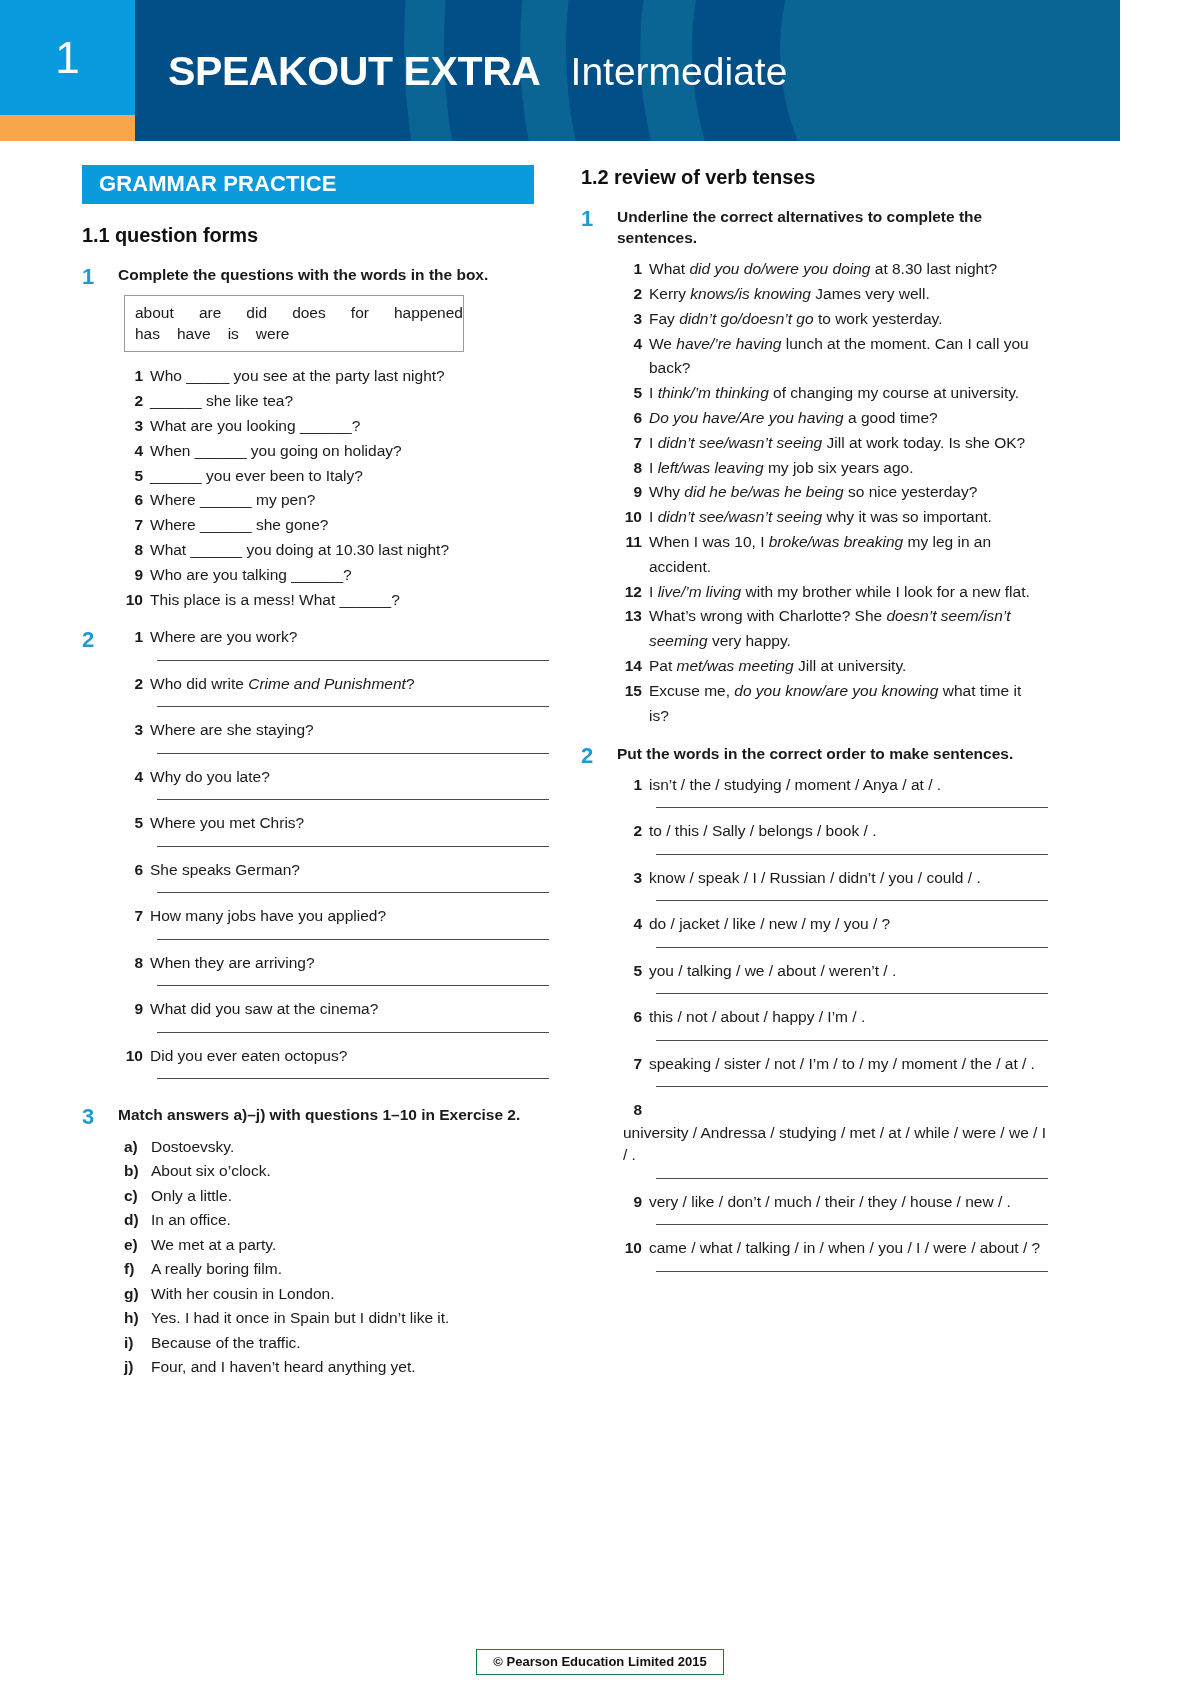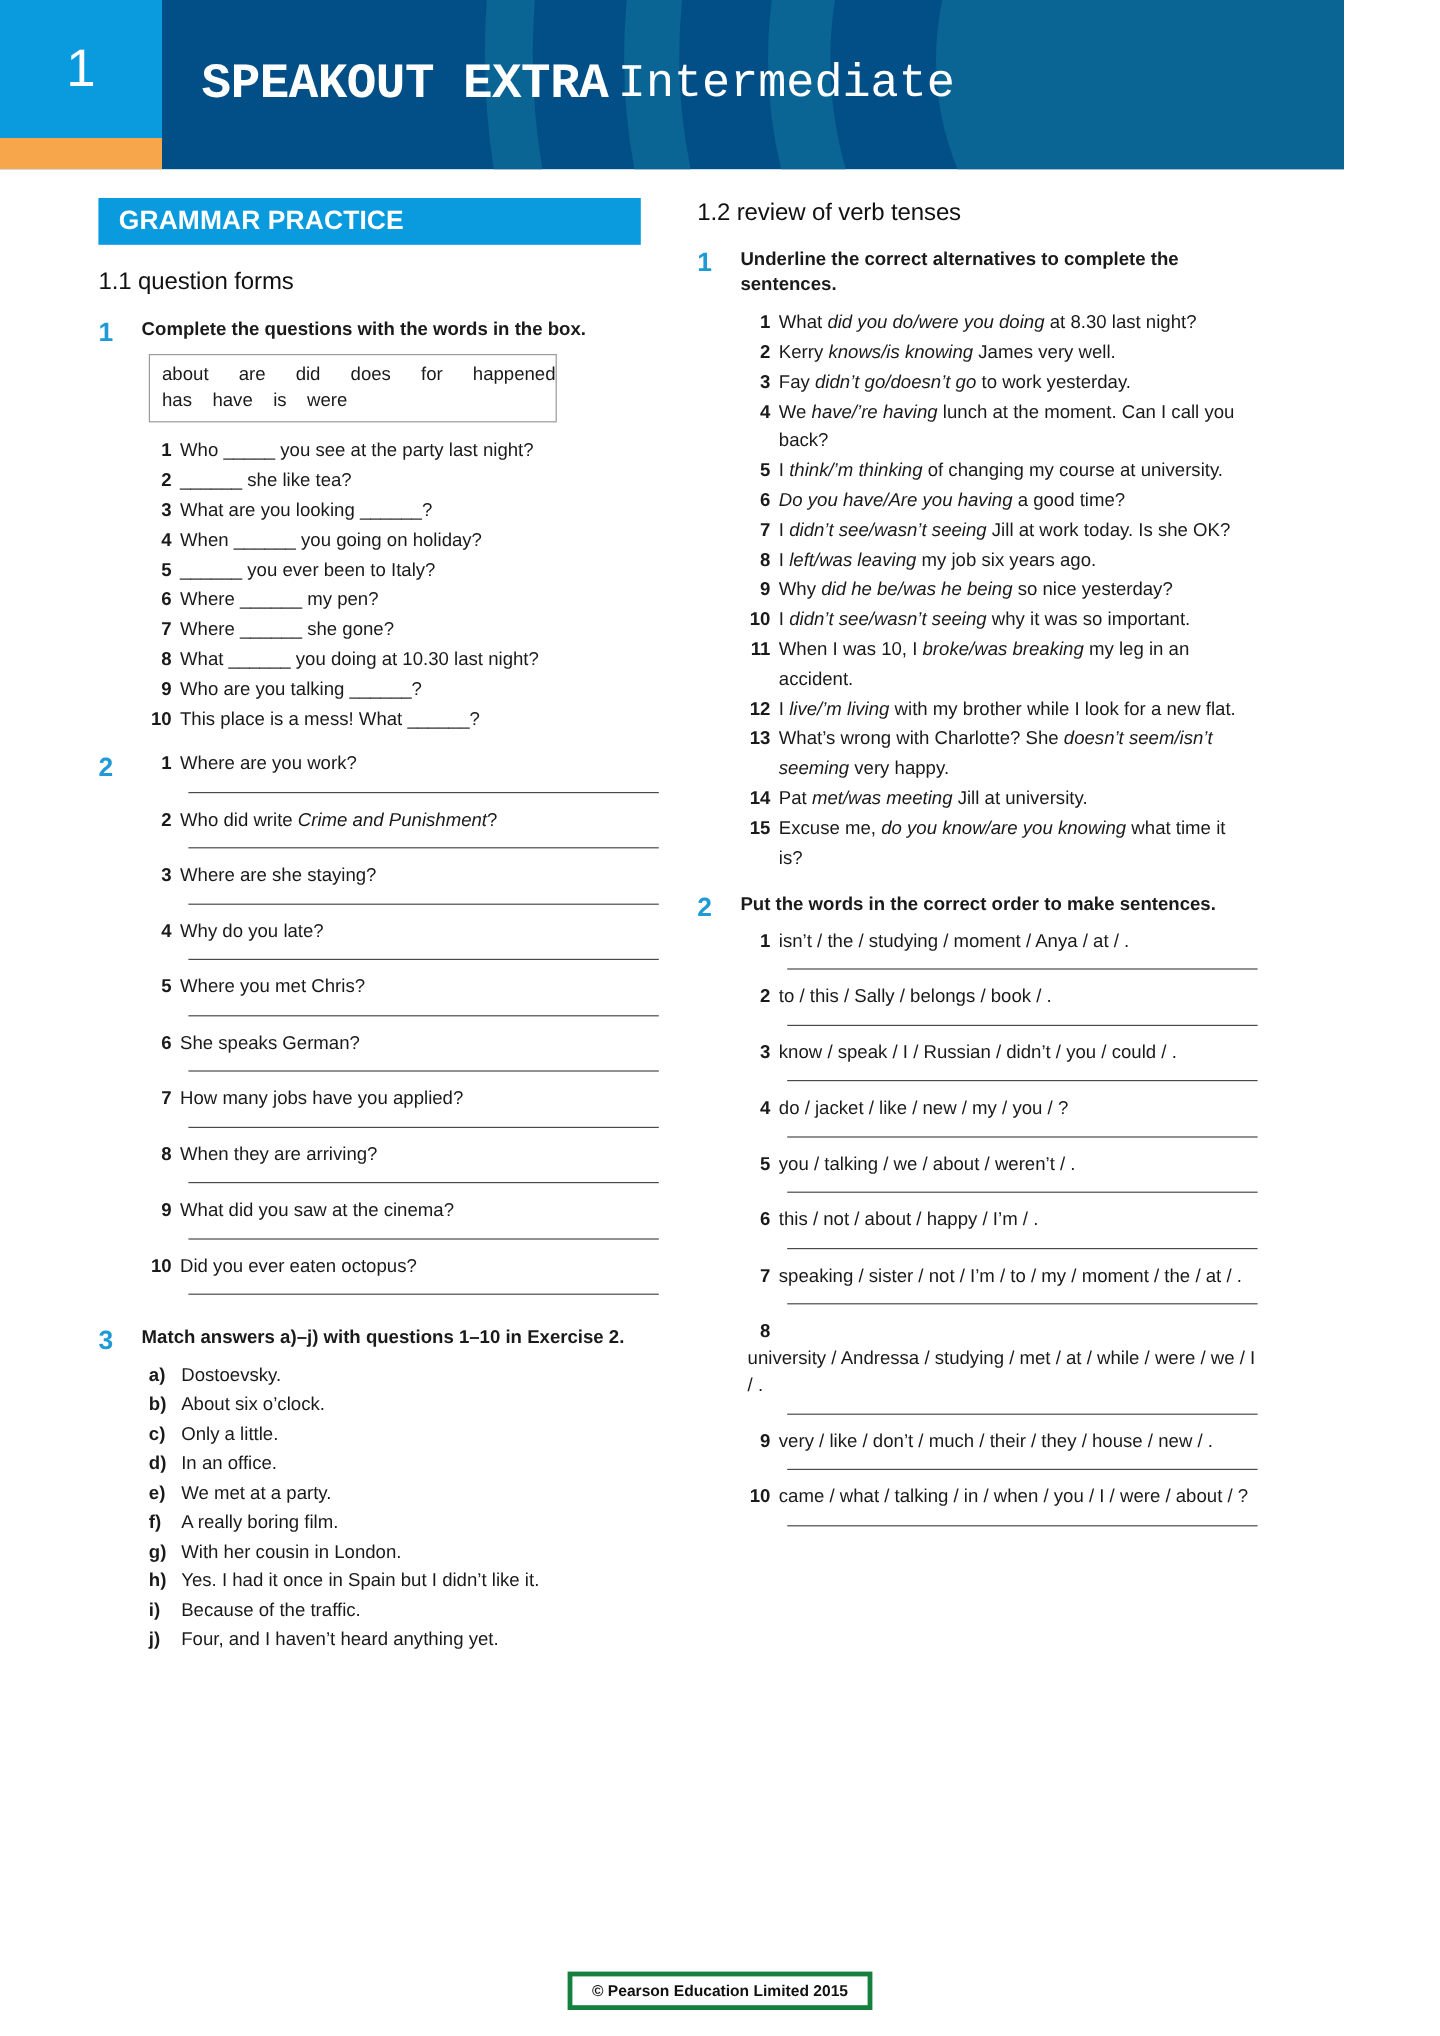--- a/index.html
+++ b/index.html
@@ -60,24 +60,23 @@
     background: #f6a martinez;
     background: #f7a64b;
     z-index: 3;
   }
   .header-titles {
     position: absolute;
     left: 168px;
     top: 48px;
     z-index: 4;
     display: flex;
-    align-items: flex-start;
-    gap: 8px;
+    align-items: center;
+    gap: 30px;
     white-space: nowrap;
-    font-family: Liberation Mono, monospace;
   }
   .brand {
     color: #ffffff;
     font-size: 41px;
     font-weight: 700;
     letter-spacing: -0.4px;
   }
   .level {
     color: #ffffff;
     font-size: 39px;
@@ -102,21 +101,21 @@
     color: #ffffff;
     font-size: 22px;
     font-weight: 700;
     letter-spacing: 0.1px;
     padding: 6px 0 7px 17px;
     width: 452px;
     margin-bottom: 20px;
   }
   .unit-title {
     font-size: 20px;
-    font-weight: 400;
+    font-weight: 700;
     color: #111;
     margin: 0 0 16px 0;
     letter-spacing: -0.1px;
   }
   .unit-title-right { margin-top: 1px; }
 
   .exercise { display: flex; margin-bottom: 6px; }
   .ex-num {
     color: #1f9ad6;
     font-weight: 700;
@@ -193,21 +192,21 @@
   
   .footer {
     position: absolute;
     left: 0;
     right: 0;
     bottom: 22px;
     display: flex;
     justify-content: center;
   }
   .footer-box {
-    border: 4px solid #15803d;
+    border: 1px solid #15803d;
     padding: 4px 16px 5px 16px;
     font-size: 13px;
     font-weight: 700;
     color: #111;
     background: #fff;
   }
 </style>
 </head>
 <body>
 

